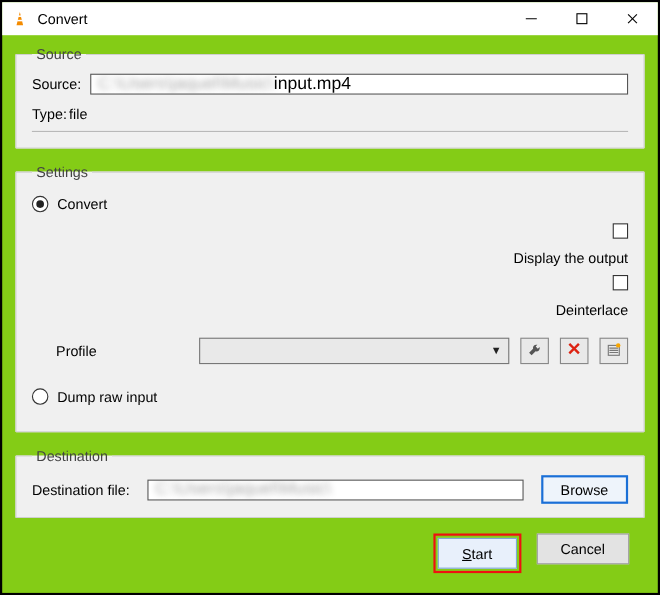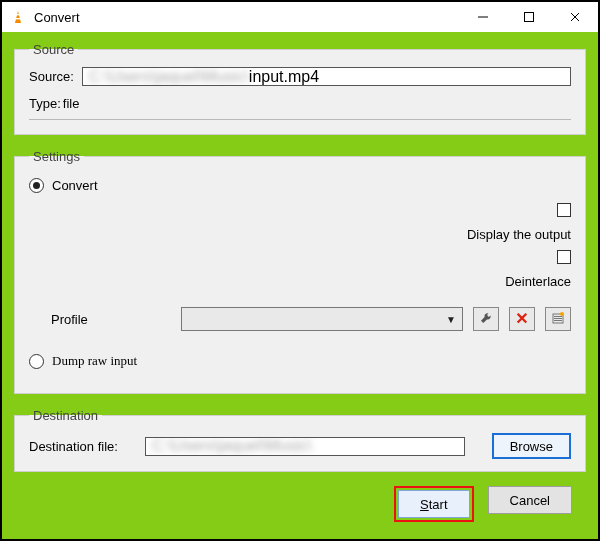--- a/index.html
+++ b/index.html
@@ -62,40 +62,40 @@
     background: #fff;
     padding: 0 6px;
     display: flex; align-items: center;
     font-size: 16px;
     overflow: hidden;
     white-space: nowrap;
   }
   .type-row { display:flex; align-items:center; gap: 2px; margin-top:10px; padding-bottom:2px;}
   .type-underline { border-bottom: 1px solid #b8b8b8; margin-top:6px; }
   .radio-row { display:flex; align-items:center; gap:8px; margin: 4px 0 10px 0;}
-  .radio-row.lower { margin-top: 10px; font-family: Liberation Serif, serif; }
+  .radio-row.lower { margin-top: 10px; }
   .radio {
     width:15px; height:15px; border:1px solid #333; border-radius:50%;
     display:flex; align-items:center; justify-content:center; background:#fff;
   }
   .radio.checked::after { content:""; width:7px; height:7px; background:#222; border-radius:50%; }
   .checkbox-row { display:flex; align-items:flex-end; gap:10px; margin: 8px 0 8px 22px; flex-direction: column; }
   .checkbox { width:14px; height:14px; border:1px solid #333; background:#fff; }
   .profile-row { display:flex; align-items:center; gap:10px; margin: 18px 0 6px 22px; }
   .profile-label { width: 120px; }
   .combo {
     flex: 1; height:24px; border:1px solid #777; background:#e9e9e9;
     display:flex; align-items:center; justify-content:flex-end; padding:0 6px;
   }
   .combo .arrow { font-size: 10px; color:#222; }
   .square-btn {
     width:26px; height:24px; border:1px solid #888; background:#e9e9e9;
     display:flex; align-items:center; justify-content:center;
   }
-  .dest-row { display:flex; align-items:center; gap:27px; }
+  .dest-row { display:flex; align-items:center; gap:16px; }
   .browse-btn {
     height:26px; padding:0 16px; border:2px solid #1a6fd6; background:#eef4fb;
     display:flex; align-items:center; justify-content:center;
     font-size:13px; color:#000;
   }
   .action-row { display:flex; justify-content:flex-end; gap:14px; padding: 4px 14px 0 0; }
   .btn {
     height:28px; padding: 0 21px; border:1px solid #9e9e9e; background:#e3e3e3;
     display:flex; align-items:center; justify-content:center; font-size:13px;
   }

